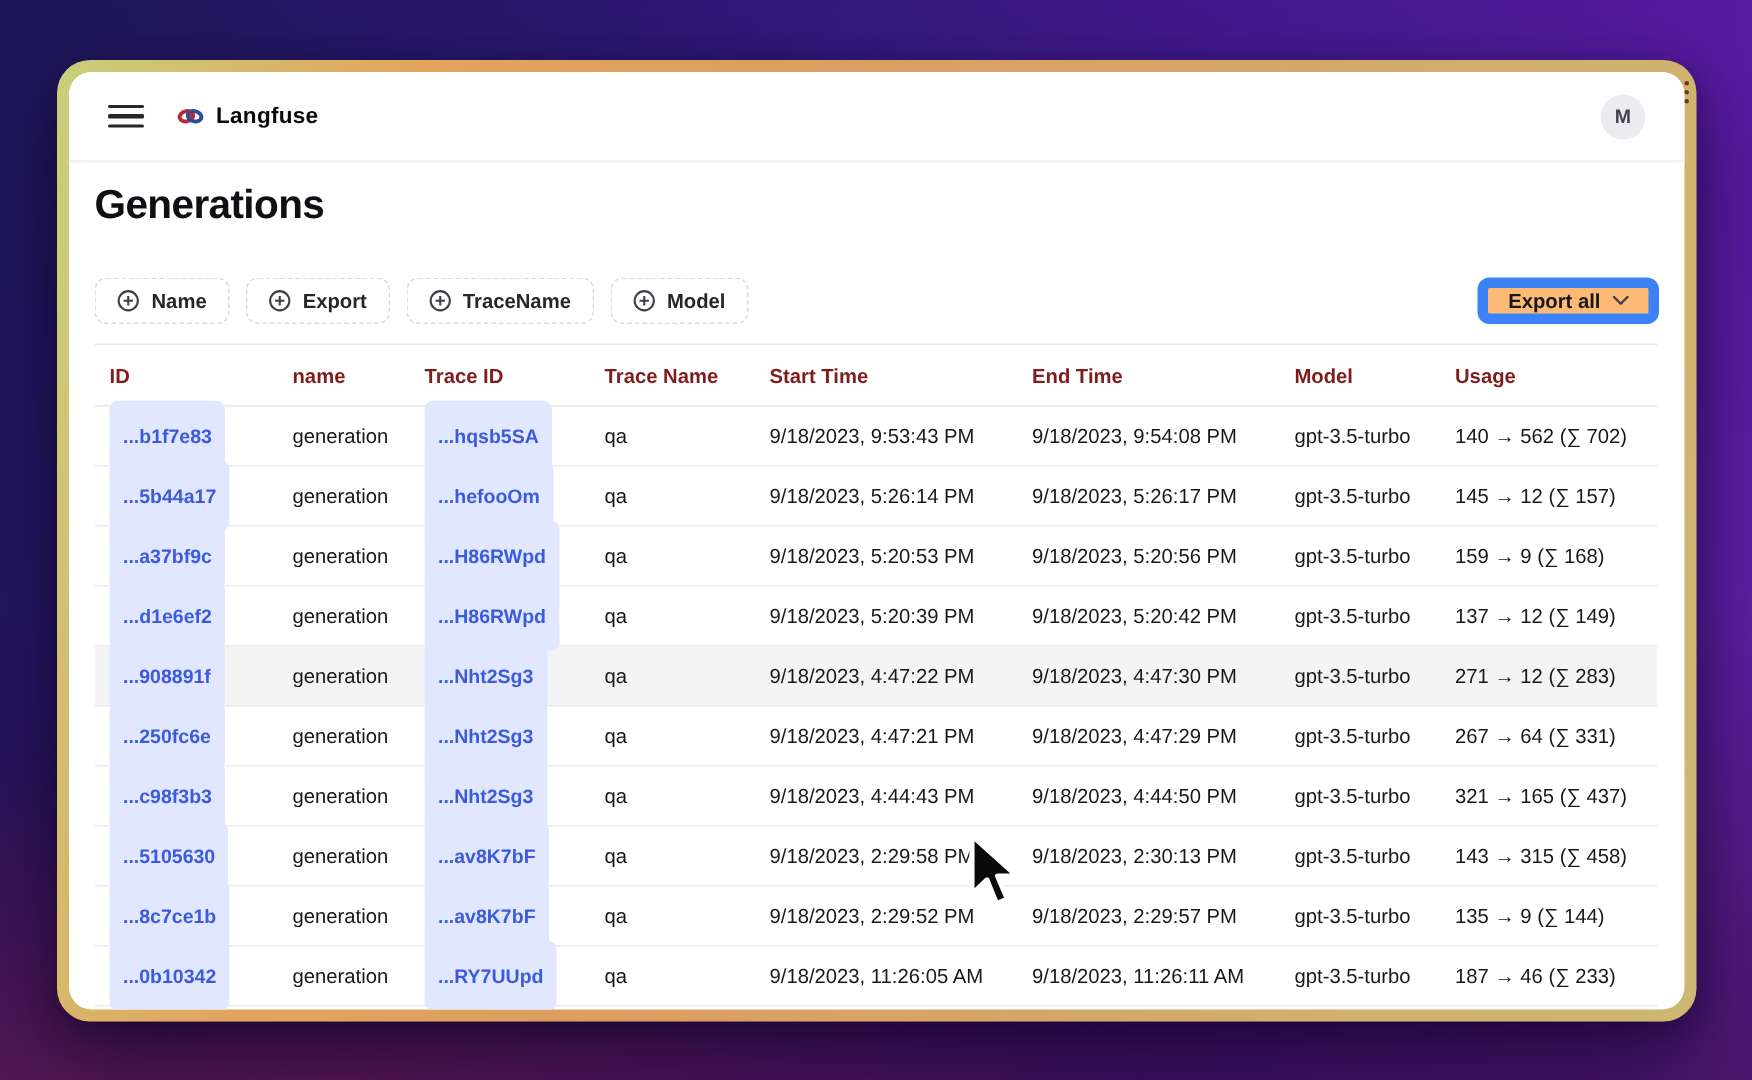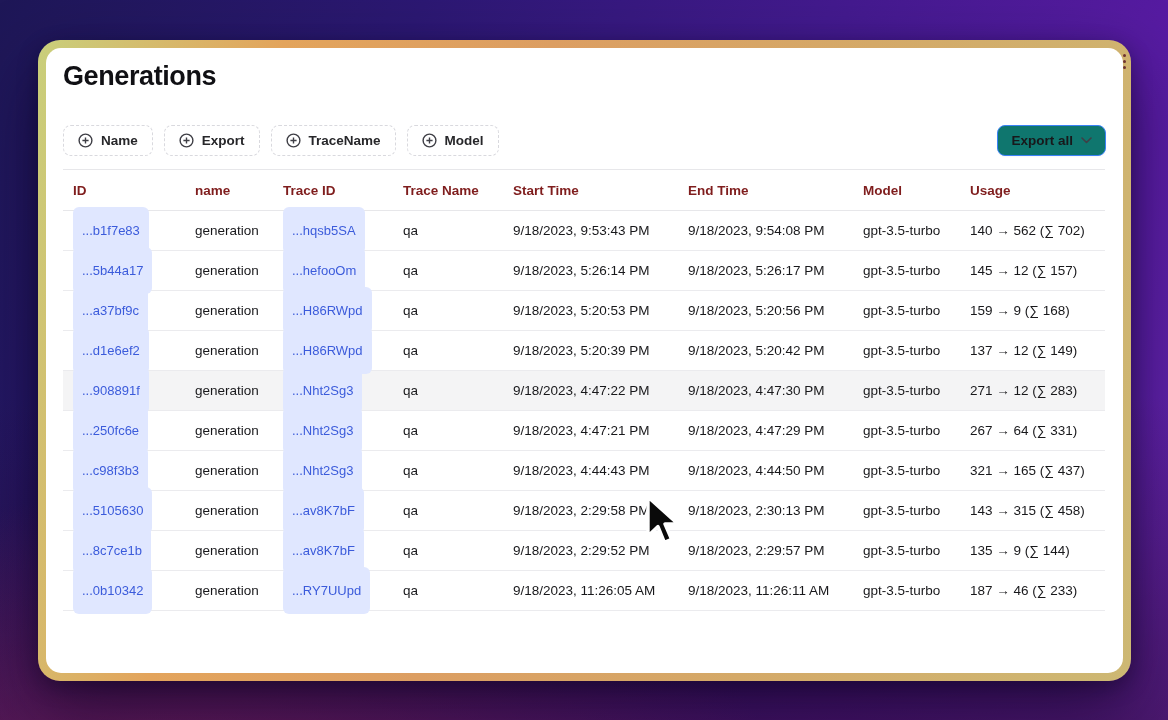--- a/index.html
+++ b/index.html
@@ -48,56 +48,75 @@
   .page-title{ margin-top:12px; font-size:27px; line-height:32px; font-weight:800; color:#101014; letter-spacing:-.4px; }
 
   .toolbar{ margin-top:33px; display:flex; align-items:center; gap:11px; }
   .chip{
     height:31px; display:inline-flex; align-items:center; gap:8px;
     padding:0 14px; border:1px dashed #d9d9de; border-radius:8px; background:#fff;
     font-size:13.5px; font-weight:600; color:#27272a; cursor:pointer;
   }
   .export-btn{
     margin-left:auto; height:31px; display:inline-flex; align-items:center; gap:8px;
-    padding:0 13px; border:1px solid #3b82f6; border-radius:8px; background:#0f766e;
+    padding:0 13px; border:7px solid #3b82f6; border-radius:8px; background:#fdba74;
     font-size:13.5px; font-weight:600; color:#18181b; cursor:pointer;
     box-shadow:0 1px 2px rgba(0,0,0,.04);
   }
 
   
   .gen-table{ margin-top:13px; width:1042px; }
   .thead-row, .trow{
     display:grid;
     grid-template-columns:122px 88px 120px 110px 175px 175px 107px 145px;
     align-items:center;
   }
   .thead-row{ height:42px; border-top:1px solid #e7e7ea; border-bottom:1px solid #e7e7ea; }
   .th{ padding-left:10px; font-size:13.5px; font-weight:700; color:#7f1d1d; white-space:nowrap; }
   .trow{ height:40px; border-bottom:1px solid #ebebee; cursor:default; }
   .trow.hl{ background:#f4f4f5; }
   .tcell{ padding-left:10px; font-size:13.5px; color:#18181b; white-space:nowrap; overflow:hidden; }
   .pill{
     display:inline-block; padding:16px 9px; border-radius:6px;
-    background:#e0e7ff; color:#3b5bdb; font-size:13px; font-weight:400; cursor:pointer;
+    background:#e0e7ff; color:#3b5bdb; font-size:13px; font-weight:700; cursor:pointer;
   }
 
   .cursor{ position:absolute; left:594px; top:446px; z-index:50; pointer-events:none; }
 </style>
 </head>
 <body>
 
 <div class="window-frame">
   <div class="grip-dots">
       <i></i>
       <i></i>
       <i></i>
     </div>
 
   <div class="window">
 
+    <header class="app-header">
+      <div class="hamburger">
+          <i></i>
+          <i></i>
+          <i></i>
+        </div>
+      <div class="brand">
+        <span style="display:inline-flex;">
+          <svg width="18" height="15" viewBox="0 0 18 15">
+            <ellipse cx="6.3" cy="7.5" rx="4.6" ry="3.4" fill="none" stroke="#b52b3a" stroke-width="2.6" transform="rotate(-14 6.3 7.5)"></ellipse>
+            <ellipse cx="11.7" cy="7.5" rx="4.6" ry="3.4" fill="none" stroke="#2b4aa0" stroke-width="2.6" transform="rotate(14 11.7 7.5)"></ellipse>
+            <path d="M8 6.2 a3 3 0 0 1 2.4 2.6" fill="none" stroke="#b52b3a" stroke-width="2.2"></path>
+          </svg>
+        </span>
+        <span class="brand-name">Langfuse</span>
+      </div>
+      <div class="spacer"></div>
+      <div class="avatar">M</div>
+    </header>
 
     <main class="main">
       <h1 class="page-title">Generations</h1>
 
       <div class="toolbar">
         <button class="chip">
           <span style="display:inline-flex;">
             <svg width="15" height="15" viewBox="0 0 15 15">
                 <circle cx="7.5" cy="7.5" r="6.4" fill="none" stroke="#3f3f46" stroke-width="1.4"></circle>
                 <path d="M7.5 4.4v6.2M4.4 7.5h6.2" stroke="#3f3f46" stroke-width="1.4"></path>

